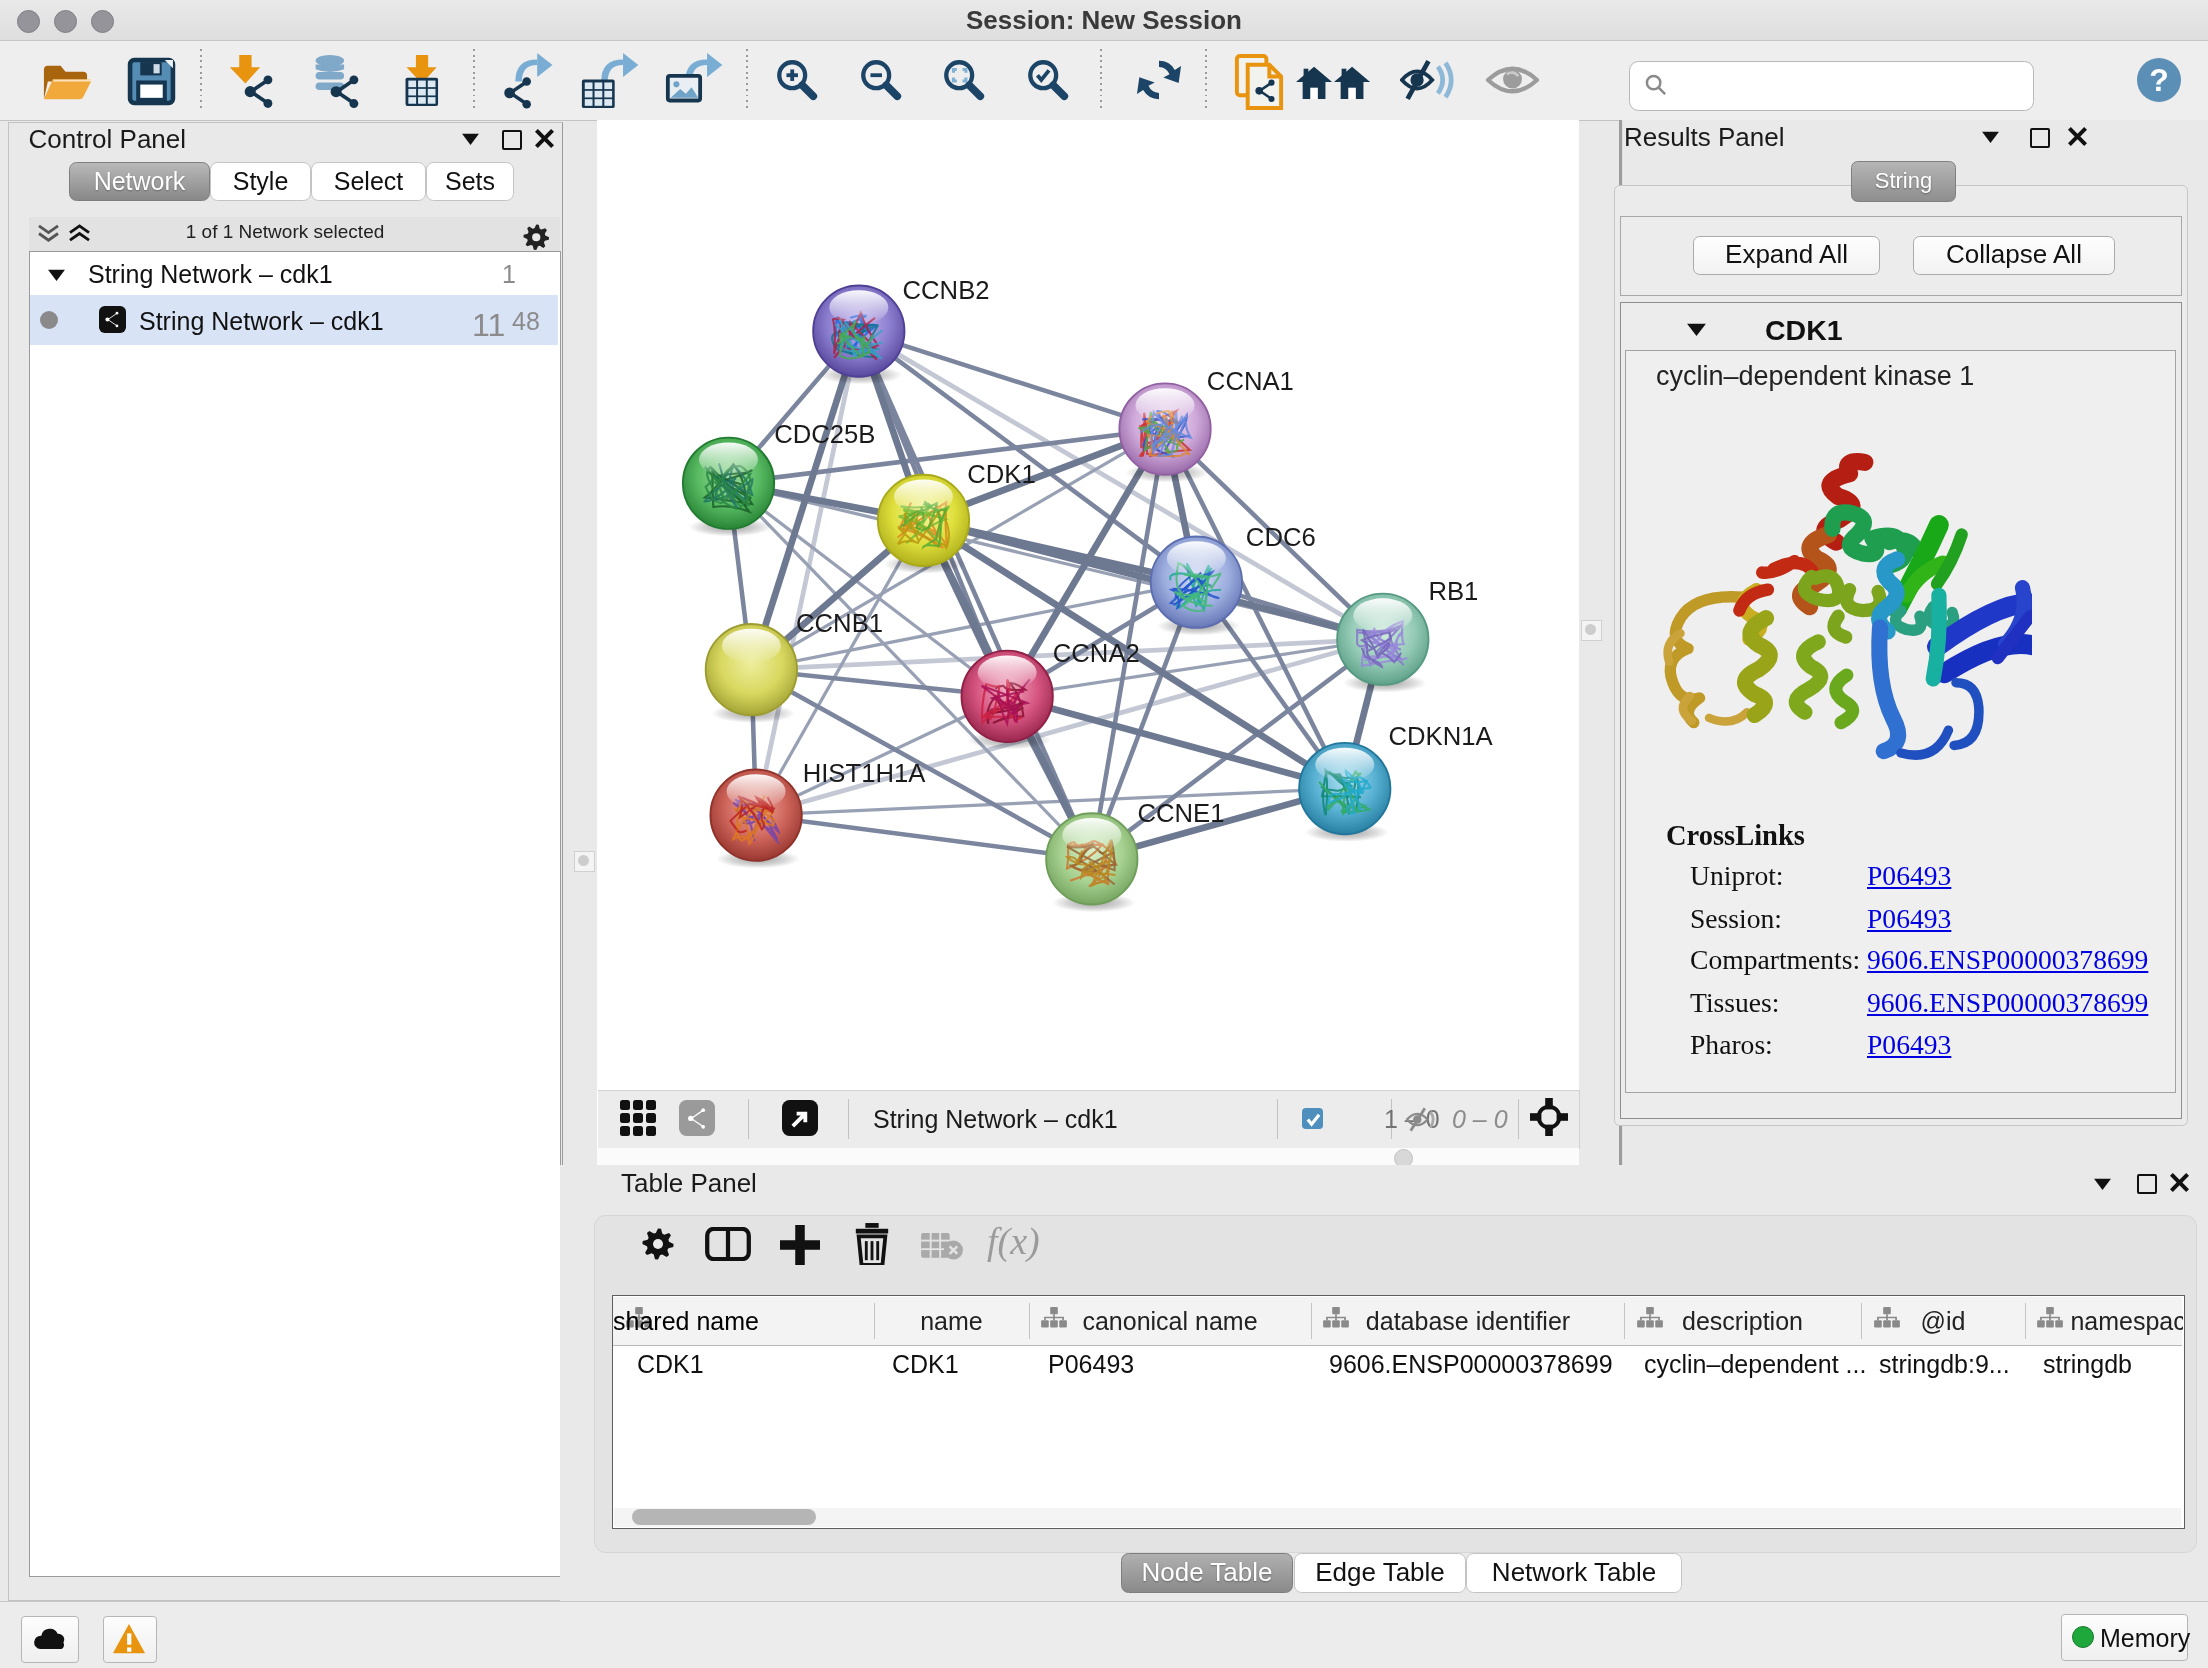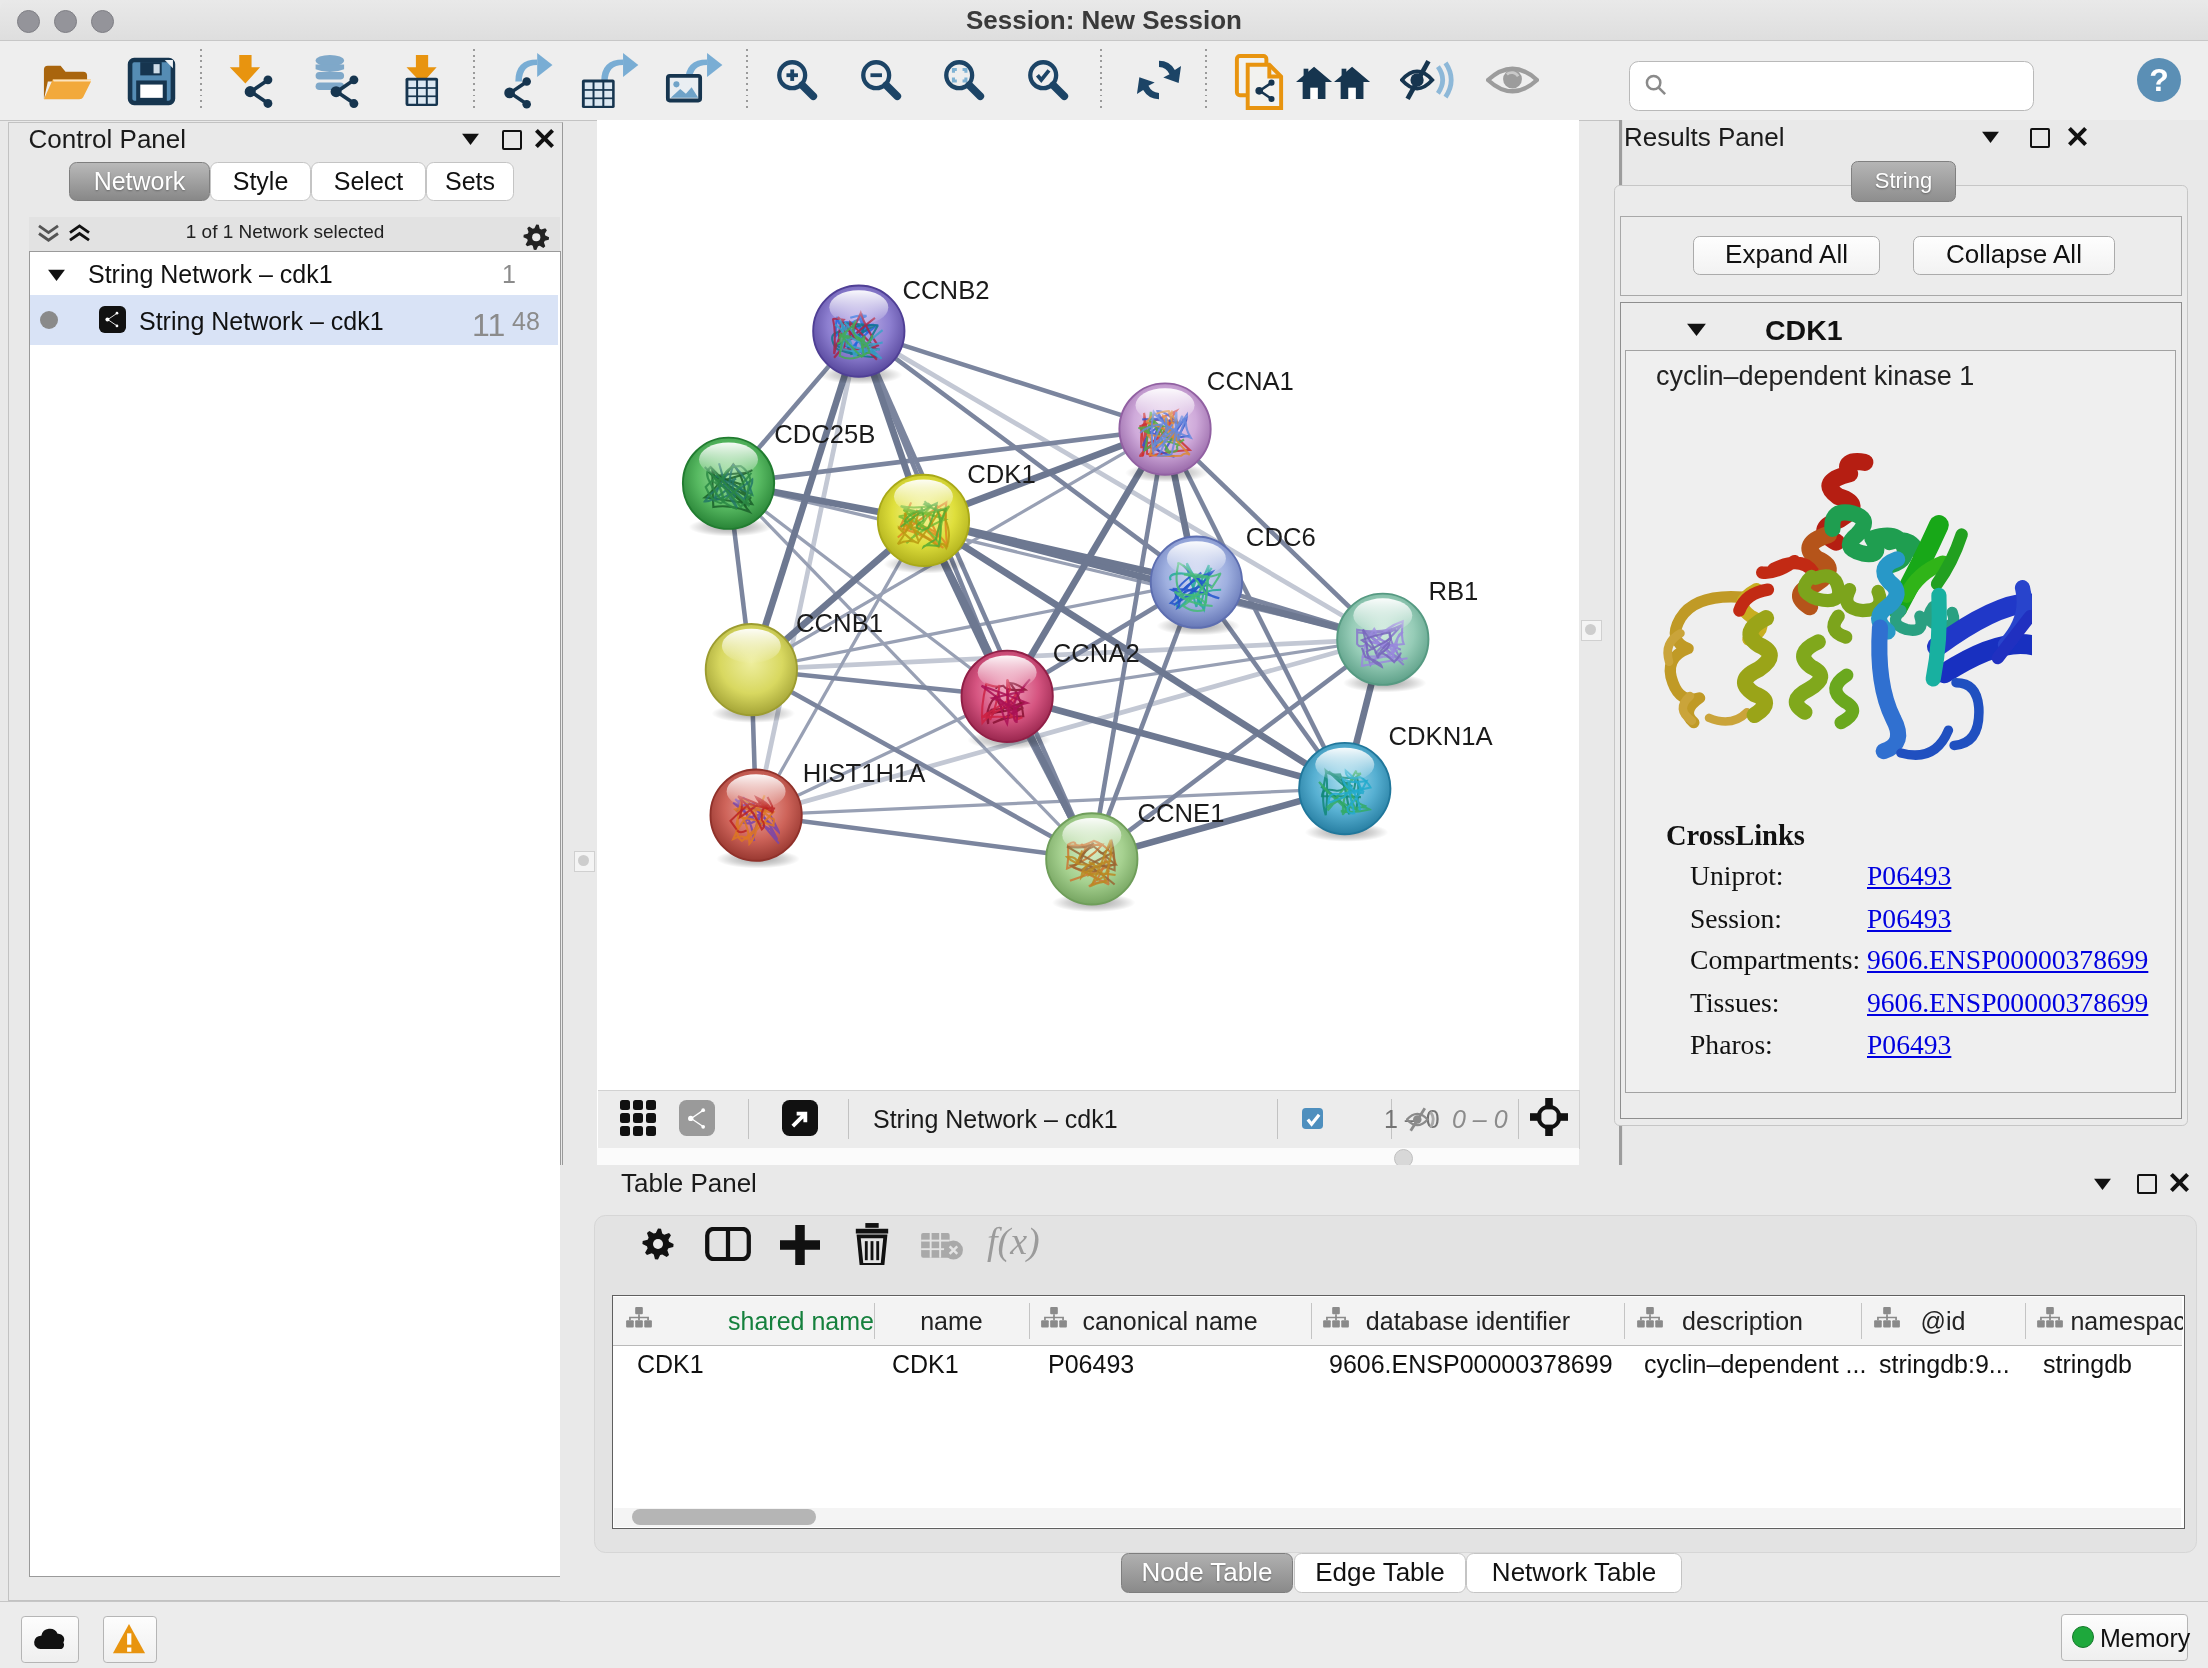--- a/index.html
+++ b/index.html
@@ -629,21 +629,21 @@
     <g fill="#8a8a8a">
       <rect x="9.5" y="0" width="8" height="7.5" rx="1"></rect>
       <rect x="0" y="14" width="8" height="7.5" rx="1"></rect>
       <rect x="9.5" y="14" width="8" height="7.5" rx="1"></rect>
       <rect x="19" y="14" width="8" height="7.5" rx="1"></rect>
     </g>
     <g stroke="#8a8a8a" stroke-width="1.8" fill="none">
       <path d="M13.5 7.5 v6.5 M4 14 v-3 h19 v3"></path>
     </g>
   </svg>
-<div style="position:absolute;left:613px;top:1307px;width:261px;text-align:right;font-size:25px;color:#15803d;clip-path:inset(0 0px 0 0);">shared name</div>
+<div style="position:absolute;left:613px;top:1307px;width:261px;text-align:left;font-size:25px;color:#000000;clip-path:inset(0 0px 0 0);">shared name</div>
 <div style="position:absolute;left:874px;top:1303px;width:1px;height:36px;background:#c4c4c4;"></div>
 <div style="position:absolute;left:874px;top:1307px;width:155px;text-align:center;font-size:25px;color:#222;clip-path:inset(0 0px 0 0);">name</div>
 <div style="position:absolute;left:1029px;top:1303px;width:1px;height:36px;background:#c4c4c4;"></div>
 <svg style="position:absolute;left:1041px;top:1307px;" width="26" height="21" viewBox="0 0 27 22">
     <g fill="#8a8a8a">
       <rect x="9.5" y="0" width="8" height="7.5" rx="1"></rect>
       <rect x="0" y="14" width="8" height="7.5" rx="1"></rect>
       <rect x="9.5" y="14" width="8" height="7.5" rx="1"></rect>
       <rect x="19" y="14" width="8" height="7.5" rx="1"></rect>
     </g>

